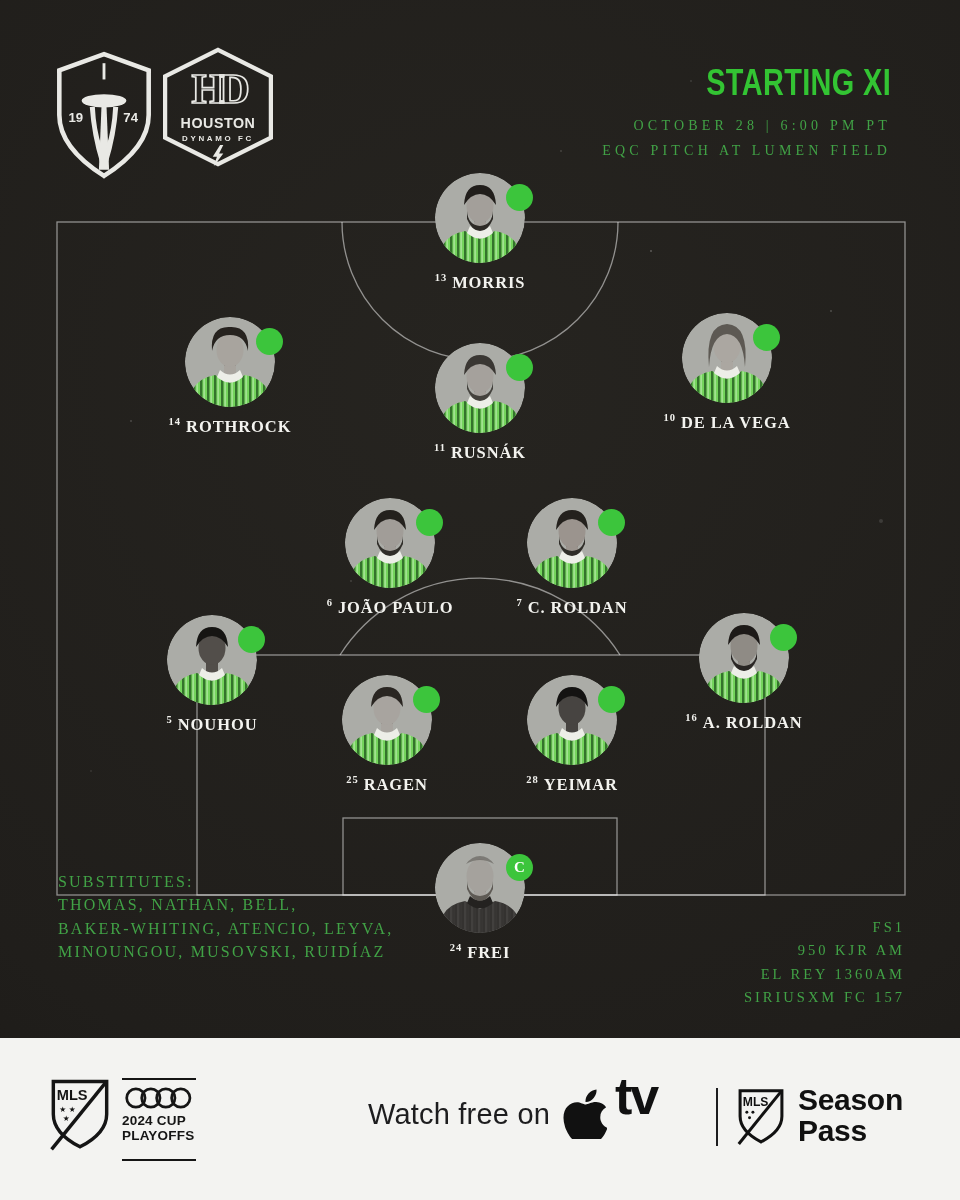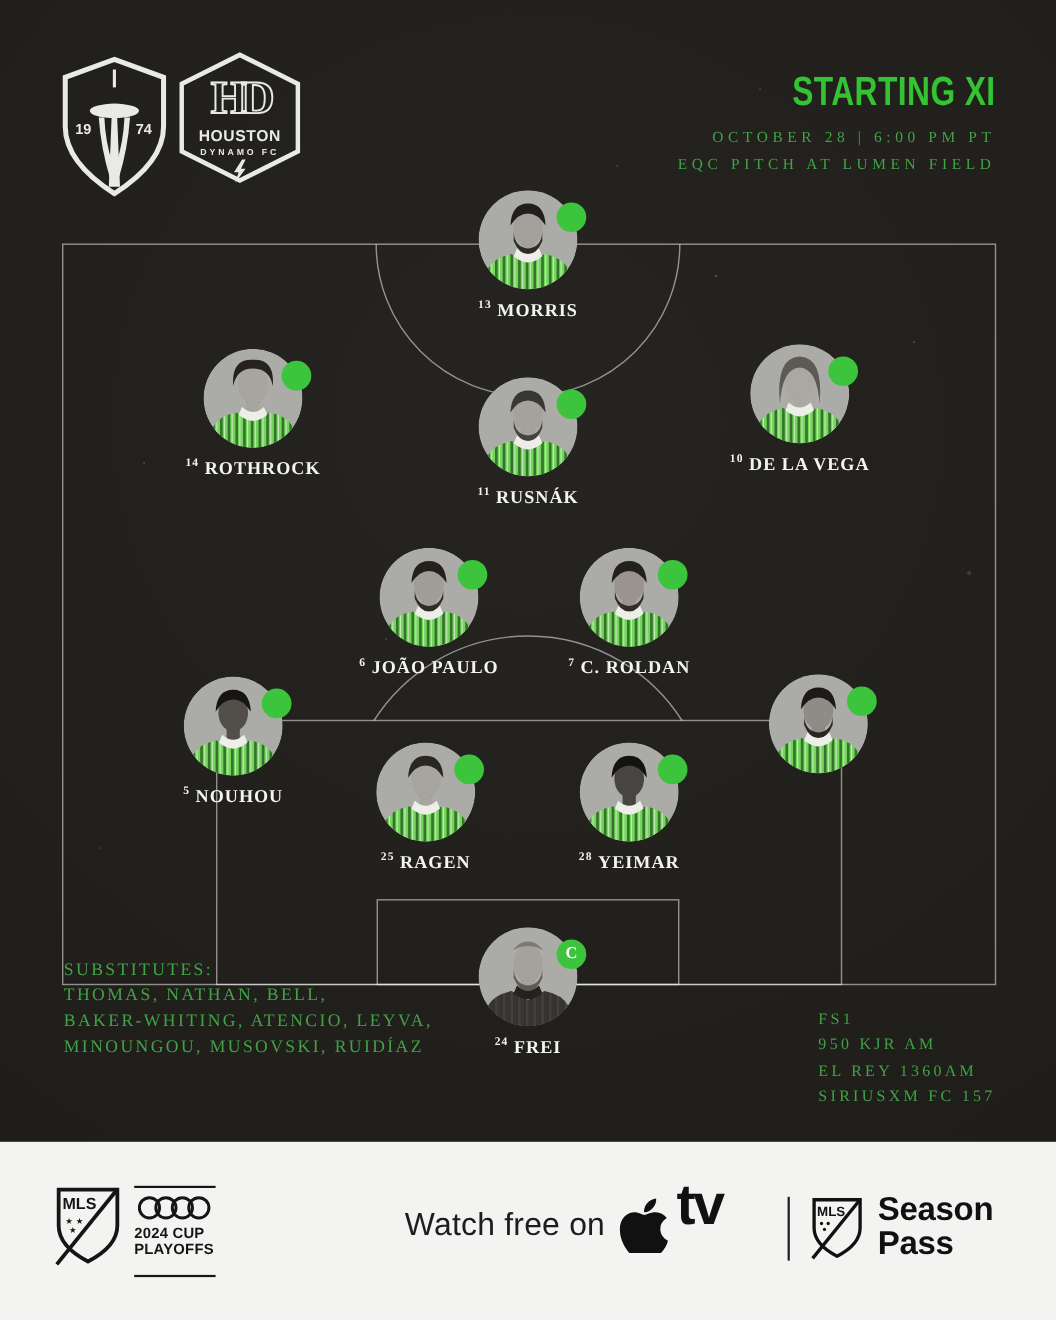--- a/index.html
+++ b/index.html
@@ -6,21 +6,21 @@
   *{box-sizing:border-box;}
   #stage{
     position:relative;width:960px;height:1200px;overflow:hidden;
     background:radial-gradient(140% 110% at 50% 32%, #262420 0%, #201e1b 55%, #171512 100%);
     font-family:"Liberation Sans",sans-serif;
   }
   
   .club-logo{position:absolute;}
   #sounders-logo{left:53px;top:50px;width:102px;height:130px;}
   #dynamo-logo{left:163px;top:46px;width:110px;height:124px;}
-  #header-block{position:absolute;right:55px;top:62px;text-align:right;}
+  #header-block{position:absolute;right:69px;top:62px;text-align:right;}
   #title{
     display:inline-block;color:#33c433;font-weight:700;font-size:37px;letter-spacing:.5px;
     transform:scaleX(.78);transform-origin:100% 50%;white-space:nowrap;
   }
   .green-serif{font-family:"Liberation Serif",serif;color:#41a246;}
   #date-line{margin-top:14px;font-size:14px;letter-spacing:4.2px;white-space:nowrap;}
   #venue-line{margin-top:9px;font-size:14px;letter-spacing:4.2px;white-space:nowrap;}
   
   #pitch-svg{position:absolute;left:0;top:0;z-index:1;}
   #players{position:absolute;left:0;top:0;width:100%;height:100%;z-index:2;font-family:Liberation Serif, serif;}
@@ -32,21 +32,21 @@
     display:flex;align-items:center;justify-content:center;z-index:3;
   }
   .plabel{
     position:absolute;left:-80px;top:99px;width:250px;text-align:center;
     color:#f3f3ef;white-space:nowrap;
   }
   .pnum{font-size:10.5px;font-weight:700;vertical-align:7px;margin-right:5px;letter-spacing:1px;}
   .pname{font-size:16.5px;font-weight:700;letter-spacing:.9px;}
   
   #subs-block{position:absolute;left:58px;top:870px;font-size:16px;letter-spacing:2.2px;line-height:23.4px;}
-  #broadcast-block{position:absolute;right:55px;top:916px;text-align:left;font-size:14.5px;letter-spacing:3px;line-height:23.4px;margin-left:12px;}
+  #broadcast-block{position:absolute;right:55px;top:916px;text-align:right;font-size:14.5px;letter-spacing:3px;line-height:23.4px;margin-left:12px;}
   
   #footer{position:absolute;left:0;top:1038px;width:960px;height:162px;background:#f3f3f1;color:#151515;}
   #mls-crest{position:absolute;left:48px;top:40px;width:64px;height:74px;}
   #audi-block{position:absolute;left:122px;top:40px;width:74px;border-top:2.5px solid #151515;border-bottom:2.5px solid #151515;padding:5px 0 16px;}
   #audi-rings{display:block;margin:0 auto 3px;}
   .playoffs-line{font-size:13.5px;font-weight:700;letter-spacing:.2px;line-height:14.5px;}
   #watch-text{position:absolute;left:368px;top:60px;font-size:29px;font-weight:500;color:#1d1d1f;letter-spacing:.2px;}
   #apple-icon{position:absolute;left:563px;top:47px;}
   #appletv-word{position:absolute;left:615px;top:28px;font-size:52px;font-weight:700;letter-spacing:-2px;color:#111;}
   #bar-divider{position:absolute;left:716px;top:50px;width:2px;height:58px;background:#1d1d1f;}
@@ -493,20 +493,23 @@
                 <rect x="78" y="50" width="2.4" height="42" fill="rgba(10,50,12,0.6)"></rect>
                 <rect x="81.6" y="50" width="1" height="42" fill="rgba(255,255,255,0.55)"></rect>
               </g>
       <path d="M32,60 Q45,71 58,60 L55,53 Q45,62 35,53 Z" fill="#edeee8"></path>
       <ellipse cx="45" cy="33" rx="13.5" ry="17" fill="#8f8b85"></ellipse>
       <path d="M29,32 Q30,12 45,12 Q60,12 61,32 Q54,21 45,21 Q36,21 29,32 Z" fill="#1d1a18"></path>
       <path d="M32,38 Q33,52 45,53 Q57,52 58,38 L58,46 Q53,58 45,58 Q37,58 32,46 Z" fill="#1d1a18" opacity="0.9"></path>
     </g>
   </svg></div>
     <div class="badge" hidden=""></div>
+    <div class="plabel">
+      <span class="pnum">16</span><span class="pname">A. ROLDAN</span>
+    </div>
   </div>
       <div class="player" style="left: 342px; top: 675px;">
     <div class="avatar"><svg width="90" height="90" viewBox="0 0 90 90">
     <defs>
               <clipPath id="pc8">
                 <circle cx="45" cy="45" r="45"></circle>
               </clipPath>
           <clipPath id="jc8">
                 <path d="M3,92 L8,72 Q14,61 30,58 L45,66 L60,58 Q76,61 82,72 L87,92 Z"></path>
               </clipPath>

